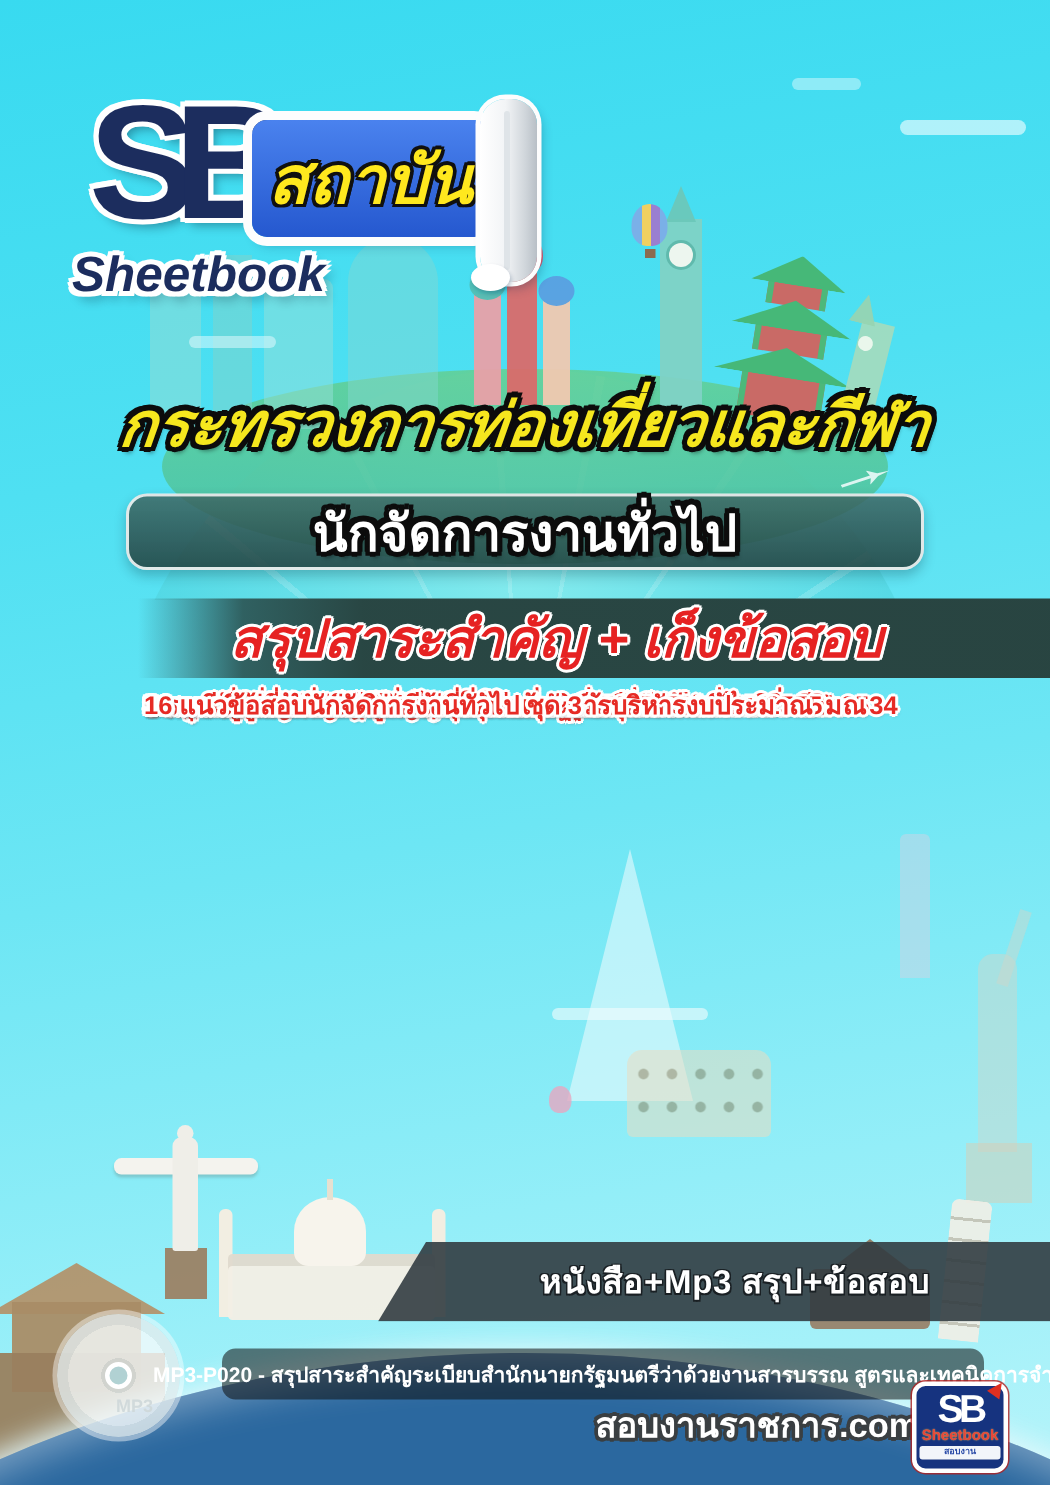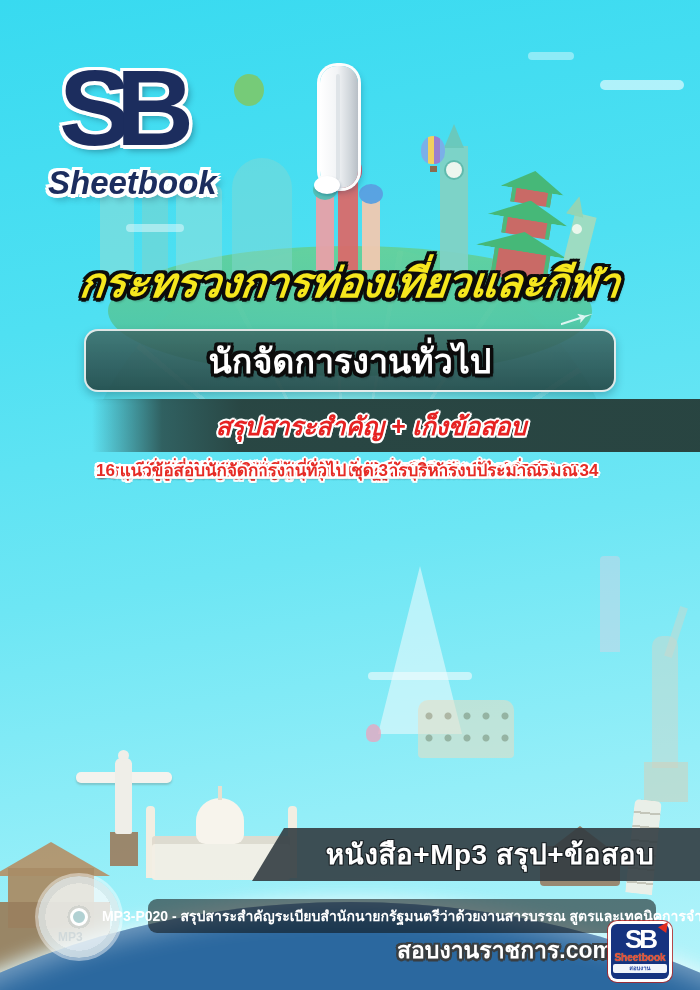--- a/index.html
+++ b/index.html
@@ -115,53 +115,53 @@
     background:linear-gradient(90deg,#ffffff 0%,#f2f4f6 45%,#cfd5da 80%,#b8bfc6 100%);
     box-shadow:0 0 0 3px #fdfdfd,3px 4px 7px rgba(0,40,80,.3);}
   .scroll-line{left:336px;top:74px;width:4px;height:106px;background:#dfe4e8;border-radius:2px;}
   .scroll-curl{left:314px;top:176px;width:26px;height:18px;border-radius:50%;background:#ffffff;box-shadow:1px 2px 3px rgba(0,40,80,.25);}
 
   
   .main-title{left:0;top:252px;width:700px;text-align:center;font-weight:900;font-size:41px;line-height:62px;
     color:#f6e71e;font-style:italic;transform:skewX(-6deg);white-space:nowrap;}
 
   
-  .pos-box{left:84px;top:329px;width:532px;height:63px;border-radius:14px;
+  .pos-box{left:84px;top:329px;width:532px;height:51px;border-radius:14px;
     background:linear-gradient(180deg,rgba(62,104,100,.85),rgba(34,66,64,.88));
     border:2px solid rgba(255,255,255,.85);box-shadow:0 4px 8px rgba(0,40,50,.25);
     display:flex;align-items:center;justify-content:center;font-family:Liberation Mono, monospace;}
   .pos-text{position:static;font-weight:900;font-size:34px;color:#ffffff;}
 
   
   .det-bar{left:92px;top:399px;width:608px;height:53px;
     background:linear-gradient(90deg,rgba(36,60,56,0) 0px,rgba(36,60,56,.78) 70px,rgba(38,62,58,.95) 150px,rgba(38,62,58,.96) 100%);
     display:flex;align-items:center;justify-content:center;gap:10px;padding-right:50px;white-space:nowrap;}
   .det-label{position:static;font-weight:900;font-size:26px;color:#1d1fb3;}
-  .det-high{position:static;font-weight:900;font-size:25px;color:#e62222;font-style:italic;}
+  .det-high{position:static;font-weight:900;font-size:35px;color:#e62222;font-style:italic;}
 
   
   .contents{left:96px;top:461px;width:585px;}
   .contents .citem{position:static;display:block;font-weight:bold;font-size:17px;line-height:20.55px;
     color:#e62b25;white-space:nowrap;
     text-shadow:-1.5px -1.5px 0 #fff,1.5px -1.5px 0 #fff,-1.5px 1.5px 0 #fff,1.5px 1.5px 0 #fff,-2px 0 0 #fff,2px 0 0 #fff,0 -2px 0 #fff,0 2px 0 #fff,1px 2px 2px rgba(120,120,120,.35);}
 
   
   .offer{left:240px;top:828px;width:460px;height:53px;background:rgba(50,60,65,.9);
     clip-path:polygon(44px 0,100% 0,100% 100%,12px 100%);
     display:flex;flex-direction:column;align-items:center;justify-content:center;}
-  .offer-l1{position:static;font-weight:900;font-size:28px;line-height:27px;color:#fff;letter-spacing:.5px;padding-left:40px;}
+  .offer-l1{position:static;font-weight:900;font-size:22px;line-height:27px;color:#fff;letter-spacing:.5px;padding-left:40px;}
   .offer-l2{position:static;font-weight:bold;font-size:18px;line-height:21px;color:#fff;padding-left:8px;}
   .offer-l2.ob,.offer-l1{text-shadow:1px 1px 0 #1a2024,-1px -1px 0 #1a2024,1px -1px 0 #1a2024,-1px 1px 0 #1a2024;}
 
   
   .disc{left:38px;top:876px;width:82px;height:82px;border-radius:50%;
     background:radial-gradient(circle at 50% 50%,#ffffff 0 14%,#dfe8ea 14% 20%,#f6fbfc 20% 58%,#e4edef 58% 72%,#ffffff 72% 100%);
     opacity:.8;box-shadow:0 0 0 3px rgba(255,255,255,.55);}
   .disc-hole{left:70px;top:908px;width:18px;height:18px;border-radius:50%;background:rgba(120,190,200,.5);border:3px solid #fff;}
-  .disc-label{left:58px;top:930px;width:44px;text-align:left;font-weight:bold;font-size:12px;color:#cfd8da;opacity:.9;}
+  .disc-label{left:58px;top:930px;width:44px;text-align:right;font-weight:bold;font-size:12px;color:#cfd8da;opacity:.9;}
   .mp3-bar{left:148px;top:899px;width:508px;height:34px;border-radius:9px;background:rgba(12,14,14,.55);
     display:flex;align-items:center;justify-content:center;}
   .mp3-text{position:static;font-weight:bold;font-size:14px;color:#fff;white-space:nowrap;}
 
   
   .website{left:390px;top:932px;width:230px;text-align:center;font-weight:900;font-size:23px;color:#fff;
     text-shadow:-2px -2px 0 #3a3f42,2px -2px 0 #3a3f42,-2px 2px 0 #3a3f42,2px 2px 0 #3a3f42,0 -2.5px 0 #3a3f42,0 2.5px 0 #3a3f42,-2.5px 0 0 #3a3f42,2.5px 0 0 #3a3f42;}
   .badge{left:611px;top:924px;width:58px;height:55px;background:#16337f;border-radius:6px;
     box-shadow:0 0 0 3px #fff,0 0 0 4px rgba(180,30,30,.8);}
   .badge-sb{left:611px;top:924px;width:58px;text-align:center;font-weight:900;font-size:26px;line-height:30px;color:#fff;letter-spacing:-3px;}
@@ -232,20 +232,23 @@
   <div class="brown-temple1 low"></div>
   <div class="brown-temple2 low"></div>
   <div class="pisa low"></div>
   <div class="pyramid1 low"></div>
   <div class="pyramid2 low"></div>
   <div class="pyramid3 low"></div>
 
   <div class="earth"></div>
 
   <div class="sb-big owh">SB</div>
+  <div class="banner">
+    <span class="banner-text ob">สถาบัน</span>
+  </div>
   <div class="scroll"></div>
   <div class="scroll-line"></div>
   <div class="scroll-curl"></div>
   <div class="sb-sheetbook owh">Sheetbook</div>
 
   <div class="main-title ob3">กระทรวงการท่องเที่ยวและกีฬา</div>
 
   <div class="pos-box">
     <span class="pos-text ob3">นักจัดการงานทั่วไป</span>
   </div>

